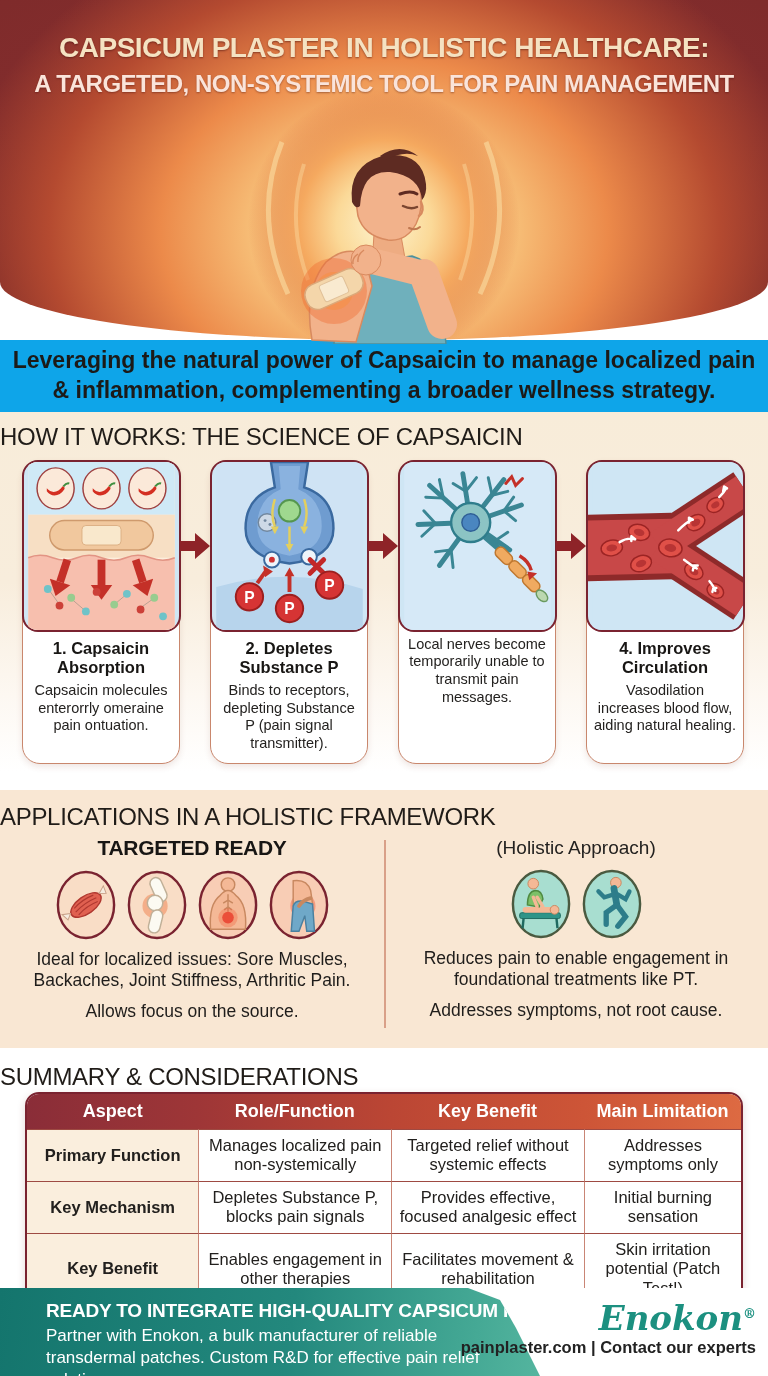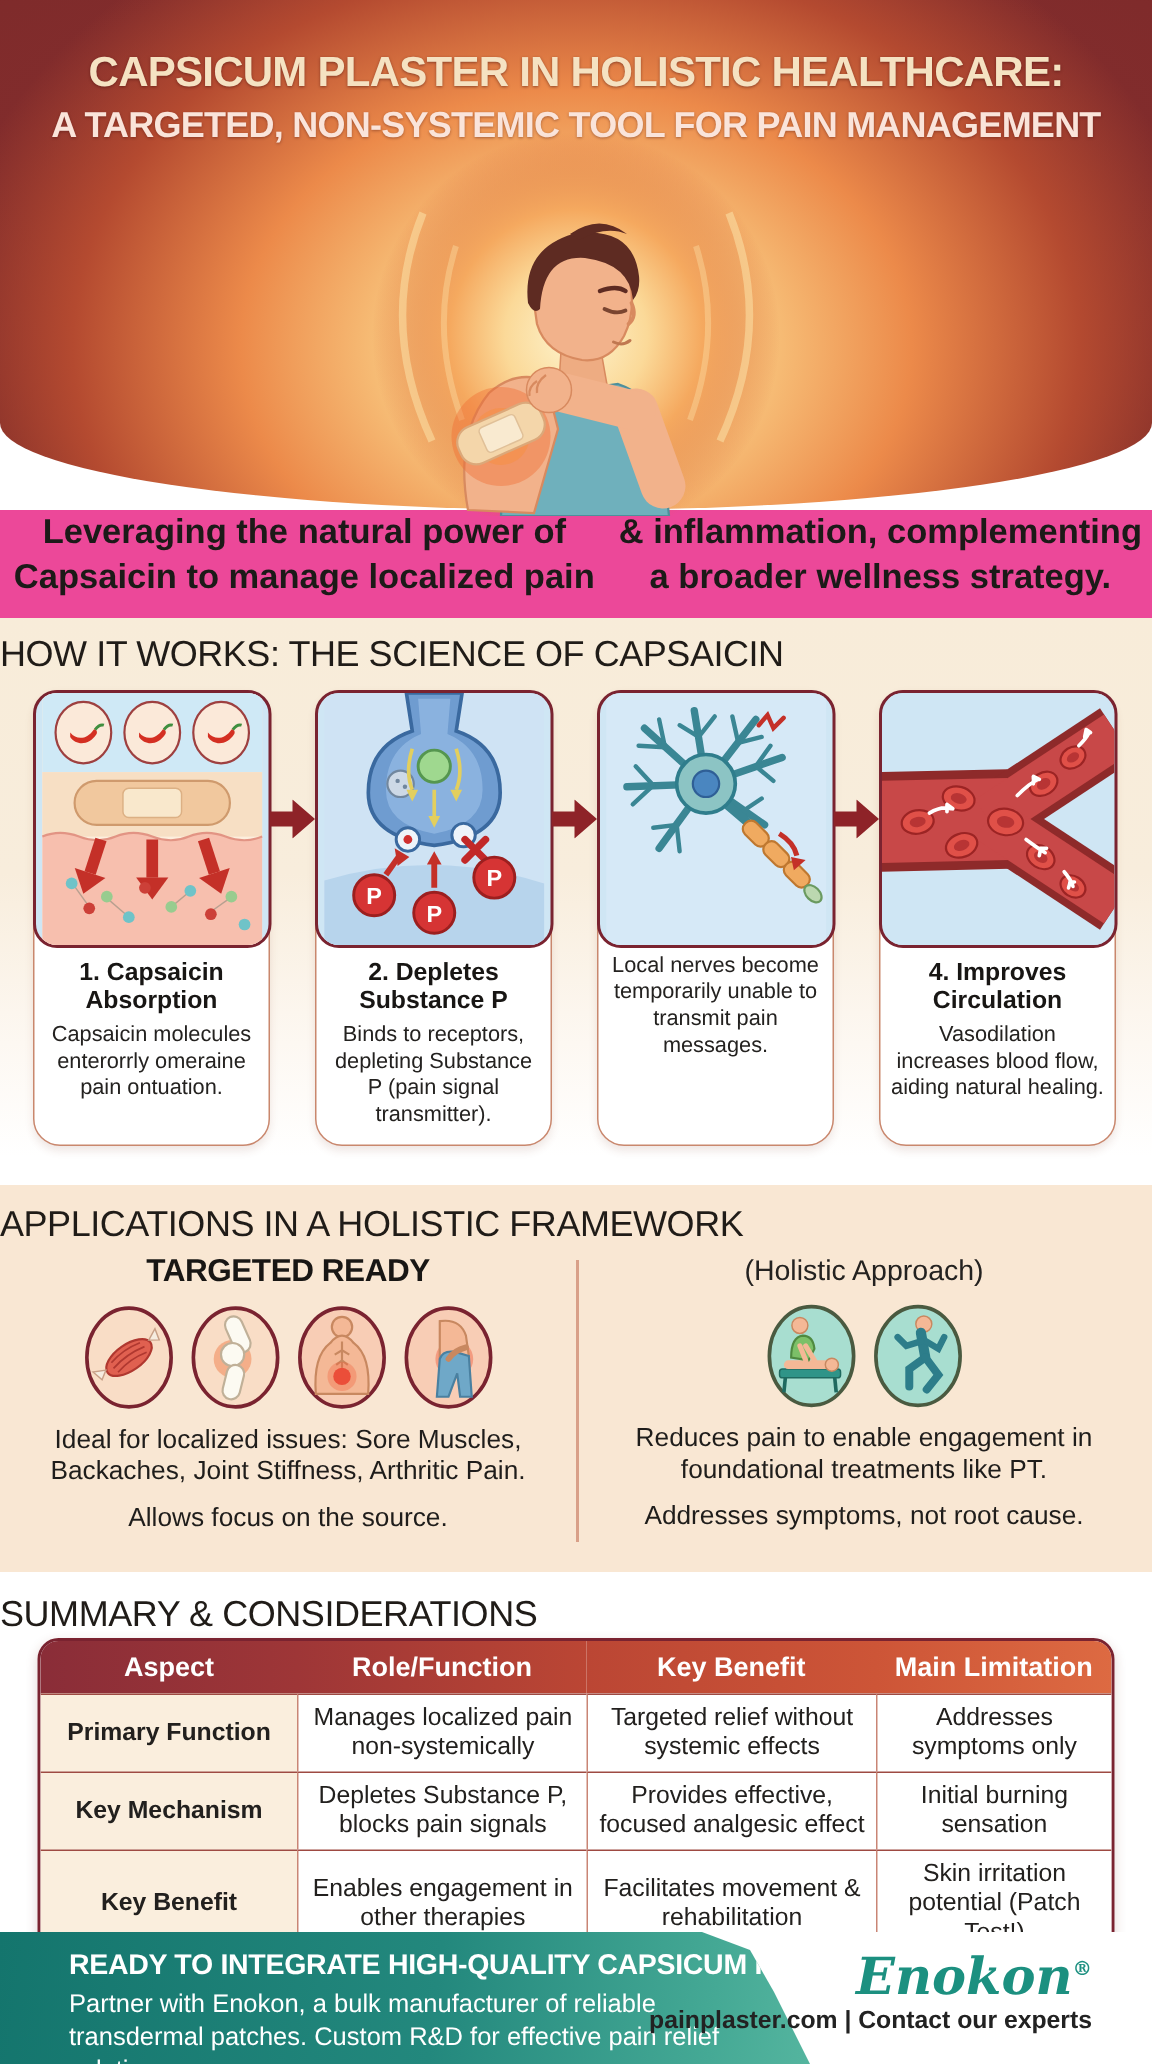--- a/index.html
+++ b/index.html
@@ -20,22 +20,22 @@
     padding-top:32px; font-size:28px; font-weight:700; letter-spacing:-0.5px;
     color:#f5e2c2; text-shadow:0 1px 2px rgba(60,10,10,.5);
   }
   .hero-subtitle{
     margin-top:6px; font-size:24px; font-weight:700; letter-spacing:-0.5px;
     color:#fae4da; text-shadow:0 1px 2px rgba(60,10,10,.4);
   }
   .hero-art{ position:absolute; left:184px; top:84px; width:400px; height:260px; }
   
   .tagline{
-    height:72px; display:flex; flex-direction:row; justify-content:center;
-    text-align:center; background:#ec4899;
+    height:72px; display:flex; flex-direction:column; justify-content:center;
+    text-align:center; background:#0ea5e9;
   }
   .tagline div{ font-size:23px; font-weight:700; line-height:1.3; color:#1c1a18; }
   
   .science{
     height:378px; padding-top:10px;
     background:linear-gradient(180deg,#f8ecd9 0%, #f8eddc 45%, #fdf8f2 75%, #ffffff 95%);
   }
   .section-title{ font-size:24px; font-weight:400; letter-spacing:-0.3px; color:#201c18; line-height:30px; }
   .steps-row{ display:flex; margin:8px 22px 0; }
   .step-card{
@@ -84,21 +84,21 @@
   
   .footer{ height:88px; position:relative; background:#fff; }
   .footer-band{
     position:absolute; inset:0;
     background:linear-gradient(97deg,#14756d 0%, #23887d 38%, #45a995 62%, #68c4ab 82%);
     clip-path:polygon(0 0, 468px 0, 500px 12px, 516px 40px, 540px 88px, 0 88px);
     color:#fff; padding:12px 0 0 46px;
   }
   .footer-headline{ font-size:19px; font-weight:700; letter-spacing:-0.2px; }
   .footer-body{ margin-top:3px; font-size:17px; line-height:1.28; width:468px; }
-  .footer-right{ position:absolute; right:40px; top:12px; text-align:right; }
+  .footer-right{ position:absolute; right:12px; top:12px; text-align:right; }
   .brand{
     font-family:"DejaVu Serif", serif; font-style:italic; font-weight:700;
     font-size:34px; color:#1c9080; line-height:1.1;
   }
   .brand sup{ font-size:13px; font-style:normal; }
   .footer-contact{ margin-top:1px; font-size:16.5px; color:#222; font-weight:700; }
 </style>
 </head>
 <body>
 

